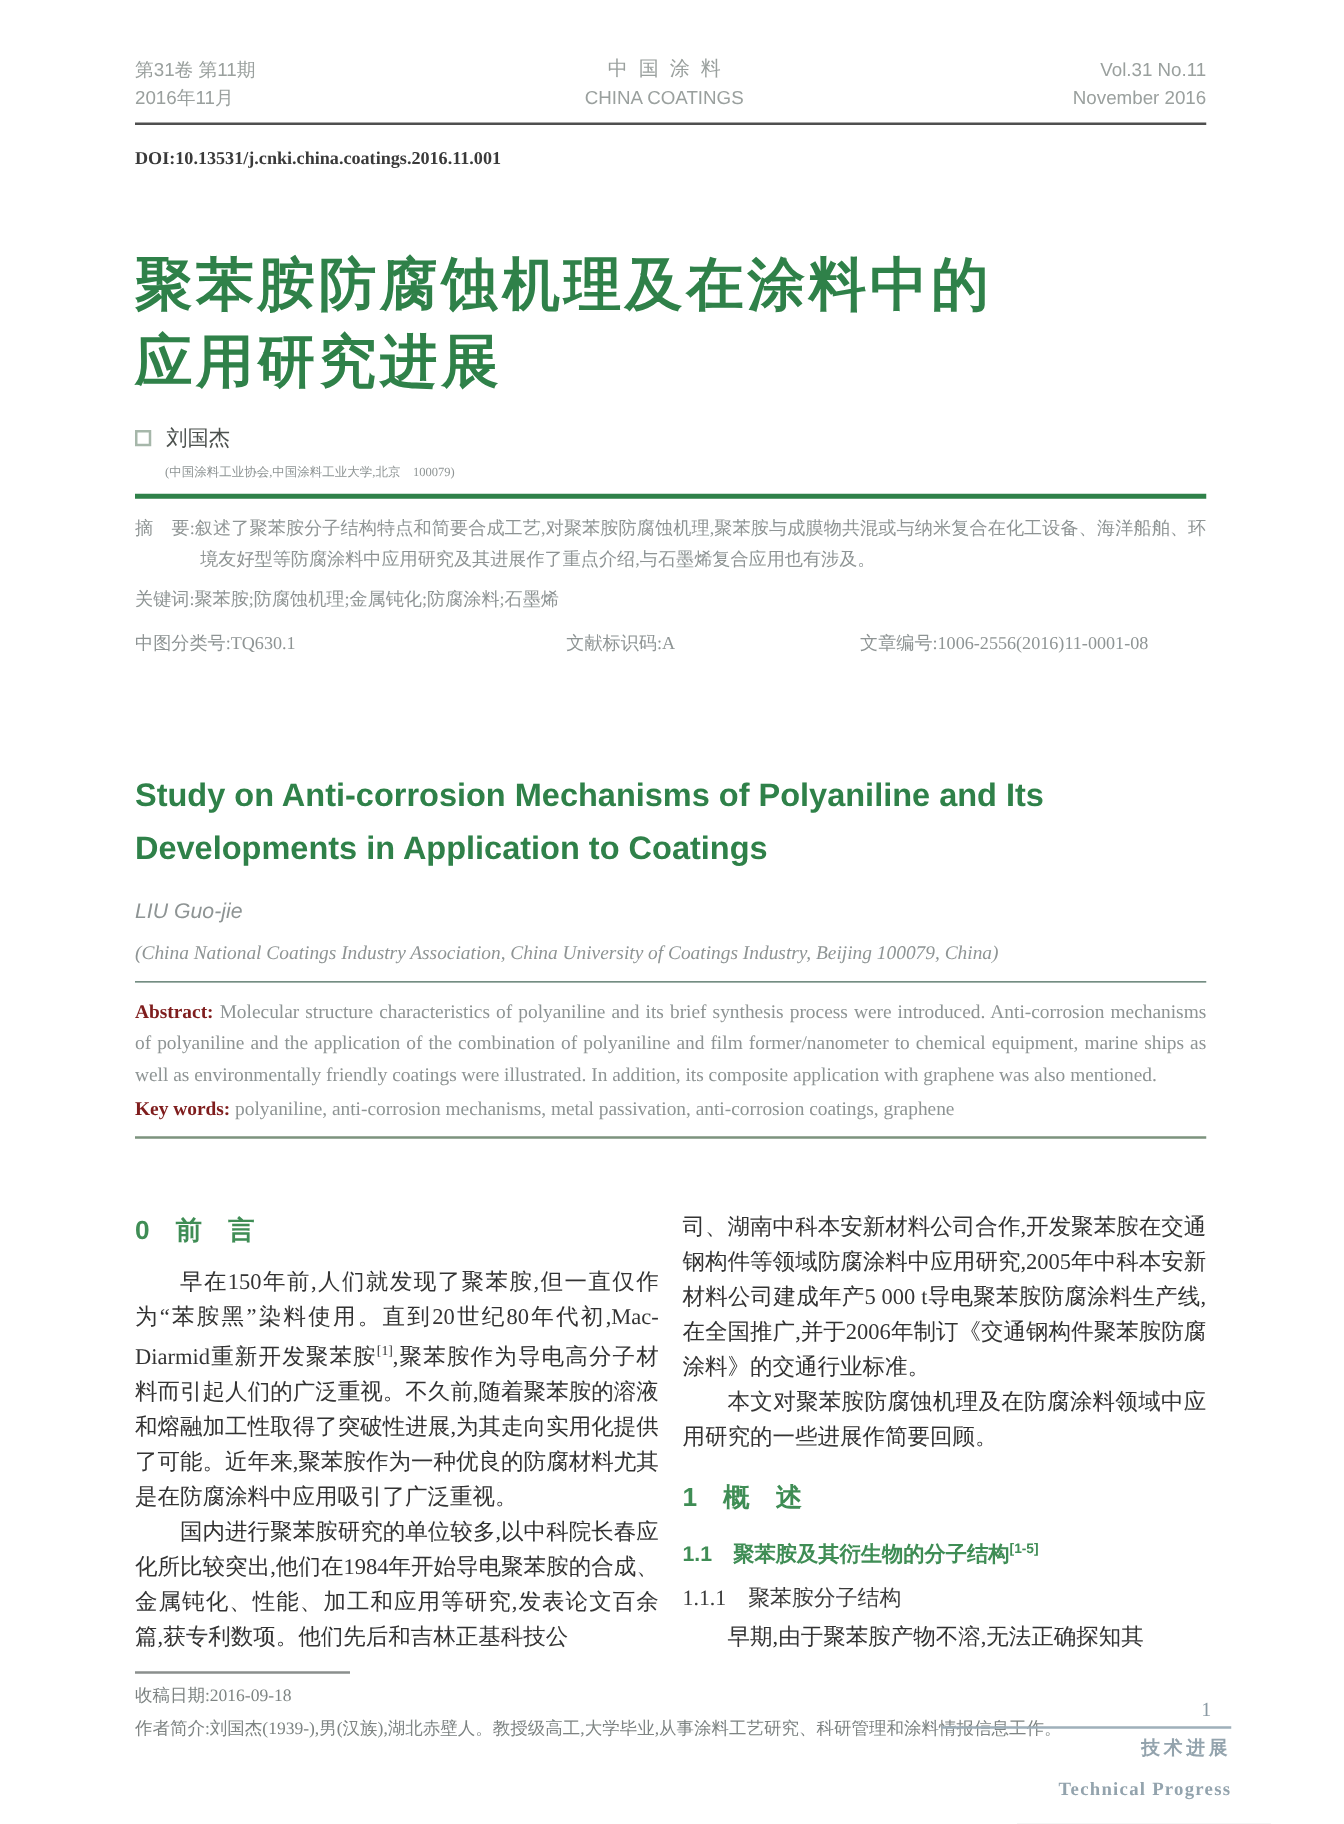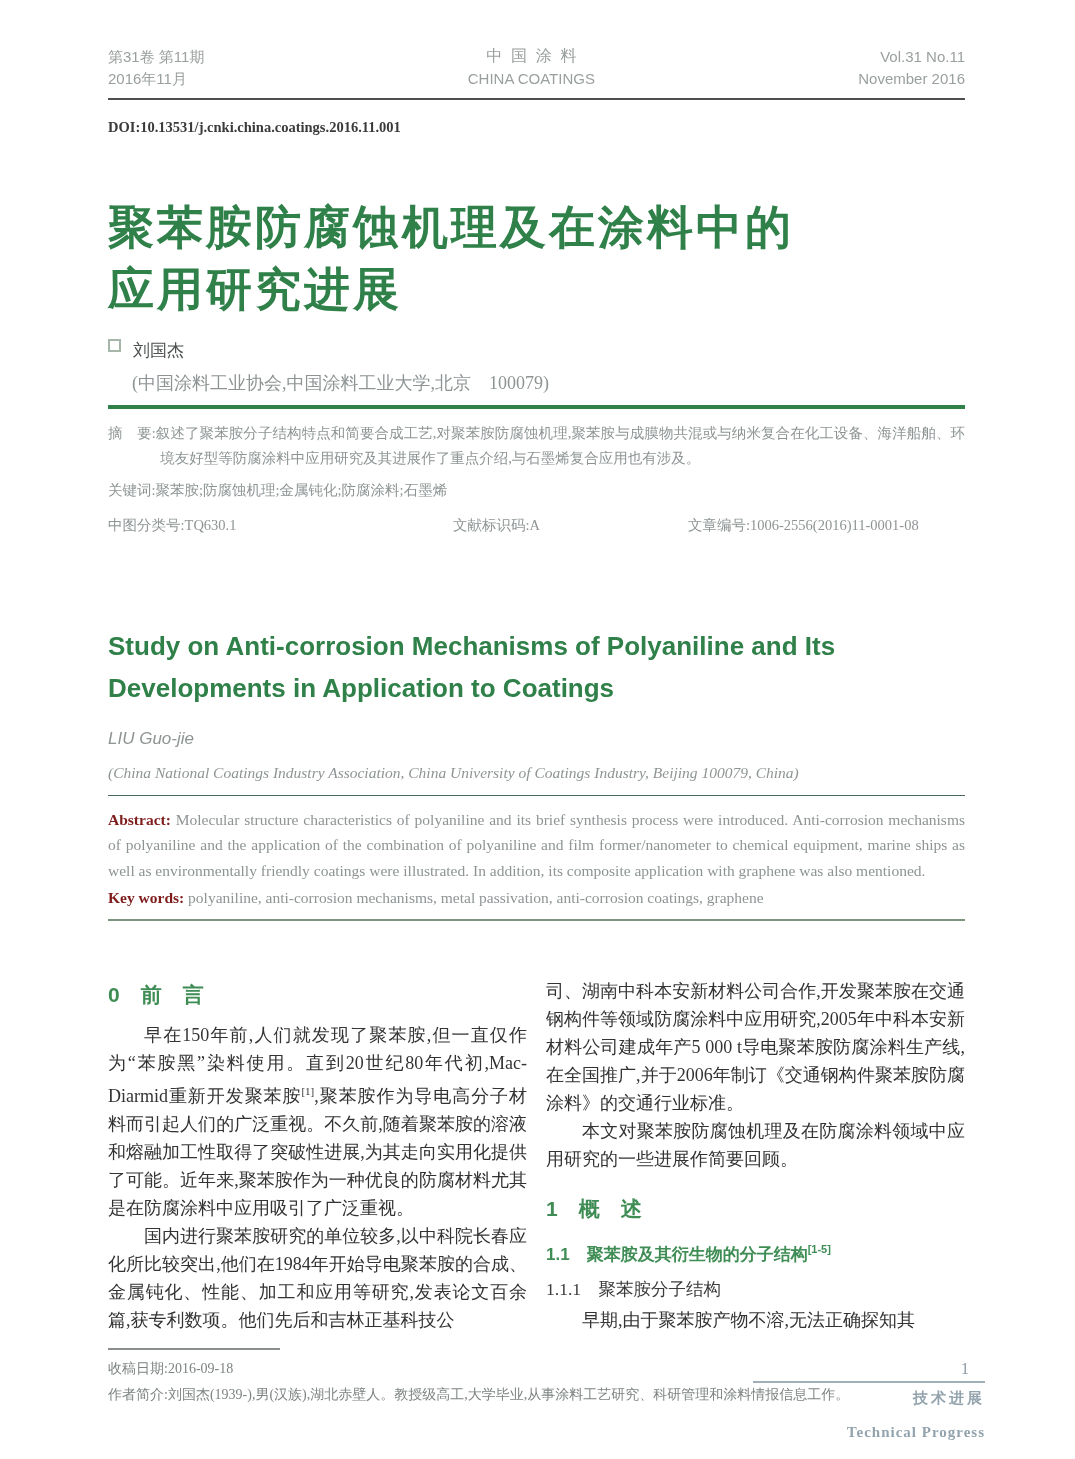--- a/index.html
+++ b/index.html
@@ -25,26 +25,26 @@
     margin-top:19px; font-size:14.5px; color:#3a3a3a; font-weight:bold;
     font-family:"Liberation Serif","DejaVu Serif",serif;
   }
 
   
   .title-cn {
     margin-top:60px; color:#2f8149; font-weight:800;
     font-family:"Liberation Sans","DejaVu Sans",sans-serif;
     font-size:46px; line-height:1.36; letter-spacing:3px;
   }
-  .author-row { margin-top:18px; display:flex; }
+  .author-row { margin-top:18px; display:flex; align-items:center; }
   .author-box {
     width:13px; height:13px; border:2px solid #a6b7aa; margin-right:12px; flex:none;
   }
   .author-cn { font-size:17px; color:#4d524f; font-family:"Liberation Sans","DejaVu Sans",sans-serif; }
-  .affiliation-cn { margin:9px 0 0 24px; font-size:18px; color:#8e9494; }
+  .affiliation-cn { margin:9px 0 0 24px; font-size:10px; color:#8e9494; }
   .rule-thick { margin-top:10px; height:4px; background:#2f8149; }
 
   
   .abs-cn-block { margin-top:12px; color:#8e9494; font-size:14.5px; line-height:1.75; }
   .abs-cn { padding-left:3.6em; text-indent:-3.6em; text-align:justify; }
   .kw-cn { margin-top:7px; }
   .clc-row { margin-top:9px; display:grid; grid-template-columns:345px 235px 1fr; }
 
   
   .title-en {

